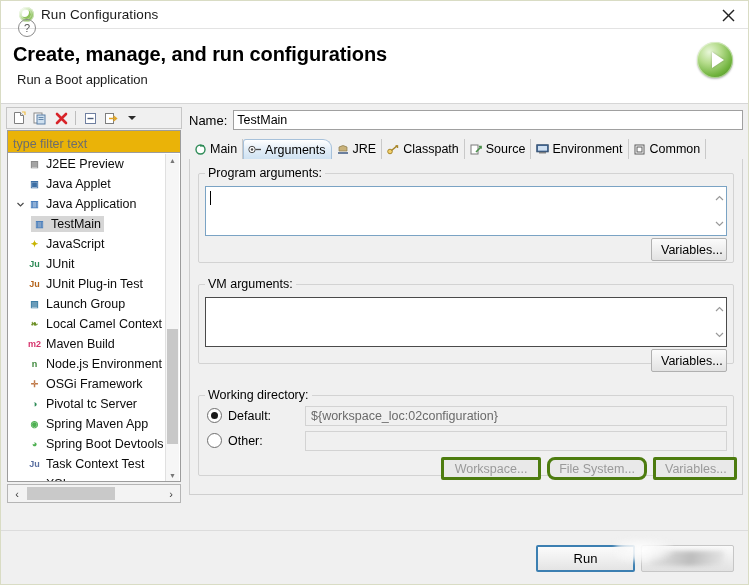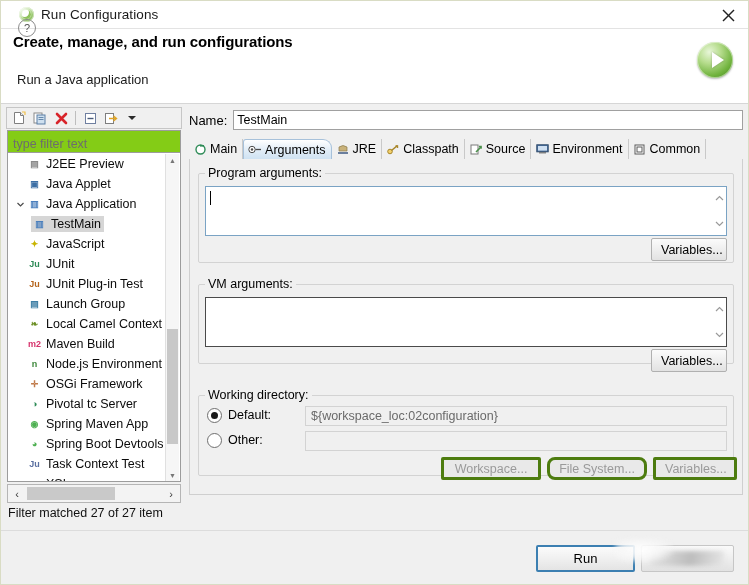--- a/index.html
+++ b/index.html
@@ -72,22 +72,22 @@
     left: 0; top: 27px;
     width: 749px;
     height: 76px;
     background: #ffffff;
     border-top: 1px solid #e3e3e3;
     border-bottom: 1px solid #d6d6d6;
     box-sizing: border-box;
   }
   .header-title {
     position: absolute;
-    left: 12px; top: 4px;
-    font-size: 15px;
+    left: 12px; top: 14px;
+    font-size: 20px;
     font-weight: bold;
     color: #000000;
     letter-spacing: -0.1px;
   }
   .header-sub {
     position: absolute;
     left: 16px; top: 43px;
     font-size: 13px;
     color: #1a1a1a;
   }
@@ -137,21 +137,21 @@
     width: 1px; height: 14px;
     background: #bdbdbd;
     margin: 0 2px;
   }
 
   .filter-box {
     position: absolute;
     left: 1px; top: 23px;
     width: 174px; height: 28px;
     border: 1px solid #9c9c9c;
-    background: #84cc16;
+    background: #eab308;
     box-sizing: border-box;
     font-family: "Liberation Sans", sans-serif;
     font-size: 12.5px;
     color: #555555;
     padding: 0 0 0 5px;
     outline: none;
   }
   .filter-box::placeholder { color: #6d6d6d; opacity: 1; }
 
   .tree-box {
@@ -407,20 +407,21 @@
   .btn.disabled {
     color: #9a9a9a;
     background: #e9e9e9;
     border: 3px solid #4d7c0f;
     cursor: default;
   }
 
   .radio-row {
     position: absolute;
     display: flex;
+    align-items: center;
     left: 8px;
   }
   .radio {
     width: 13px; height: 13px;
     border-radius: 50%;
     border: 1px solid #6f6f6f;
     background: #ffffff;
     margin-right: 6px;
     position: relative;
     flex: 0 0 auto;
@@ -521,21 +522,21 @@
     <div class="close-btn">
       <svg width="13" height="13" viewBox="0 0 13 13">
         <line x1="1" y1="1" x2="12" y2="12" stroke="#222" stroke-width="1.4"></line>
         <line x1="12" y1="1" x2="1" y2="12" stroke="#222" stroke-width="1.4"></line>
       </svg>
     </div>
   </div>
 
   <div class="header">
     <div class="header-title">Create, manage, and run configurations</div>
-    <div class="header-sub">Run a Java application</div>
+    <div class="header-sub">Run a Boot application</div>
     <div class="header-run-icon">
       <div class="tri"></div>
     </div>
   </div>
 
   <div class="left-panel">
 
     <div class="tree-toolbar">
       <div class="tb-btn">
         <svg width="13" height="14" viewBox="0 0 13 14">
@@ -710,21 +711,20 @@
         <div class="tvs-arrow down">▼</div>
       </div>
     </div>
 
     <div class="tree-hscroll">
       <div class="ths-arrow left">‹</div>
       <div class="ths-thumb"></div>
       <div class="ths-arrow right">›</div>
     </div>
 
-    <div class="filter-status">Filter matched 27 of 27 item</div>
   </div>
 
   <div class="right-panel">
 
     <div class="name-row">
       <div class="name-label">Name:</div>
       <input class="name-input" type="text" value="TestMain" style="">
     </div>
 
     <div class="tabbar">

